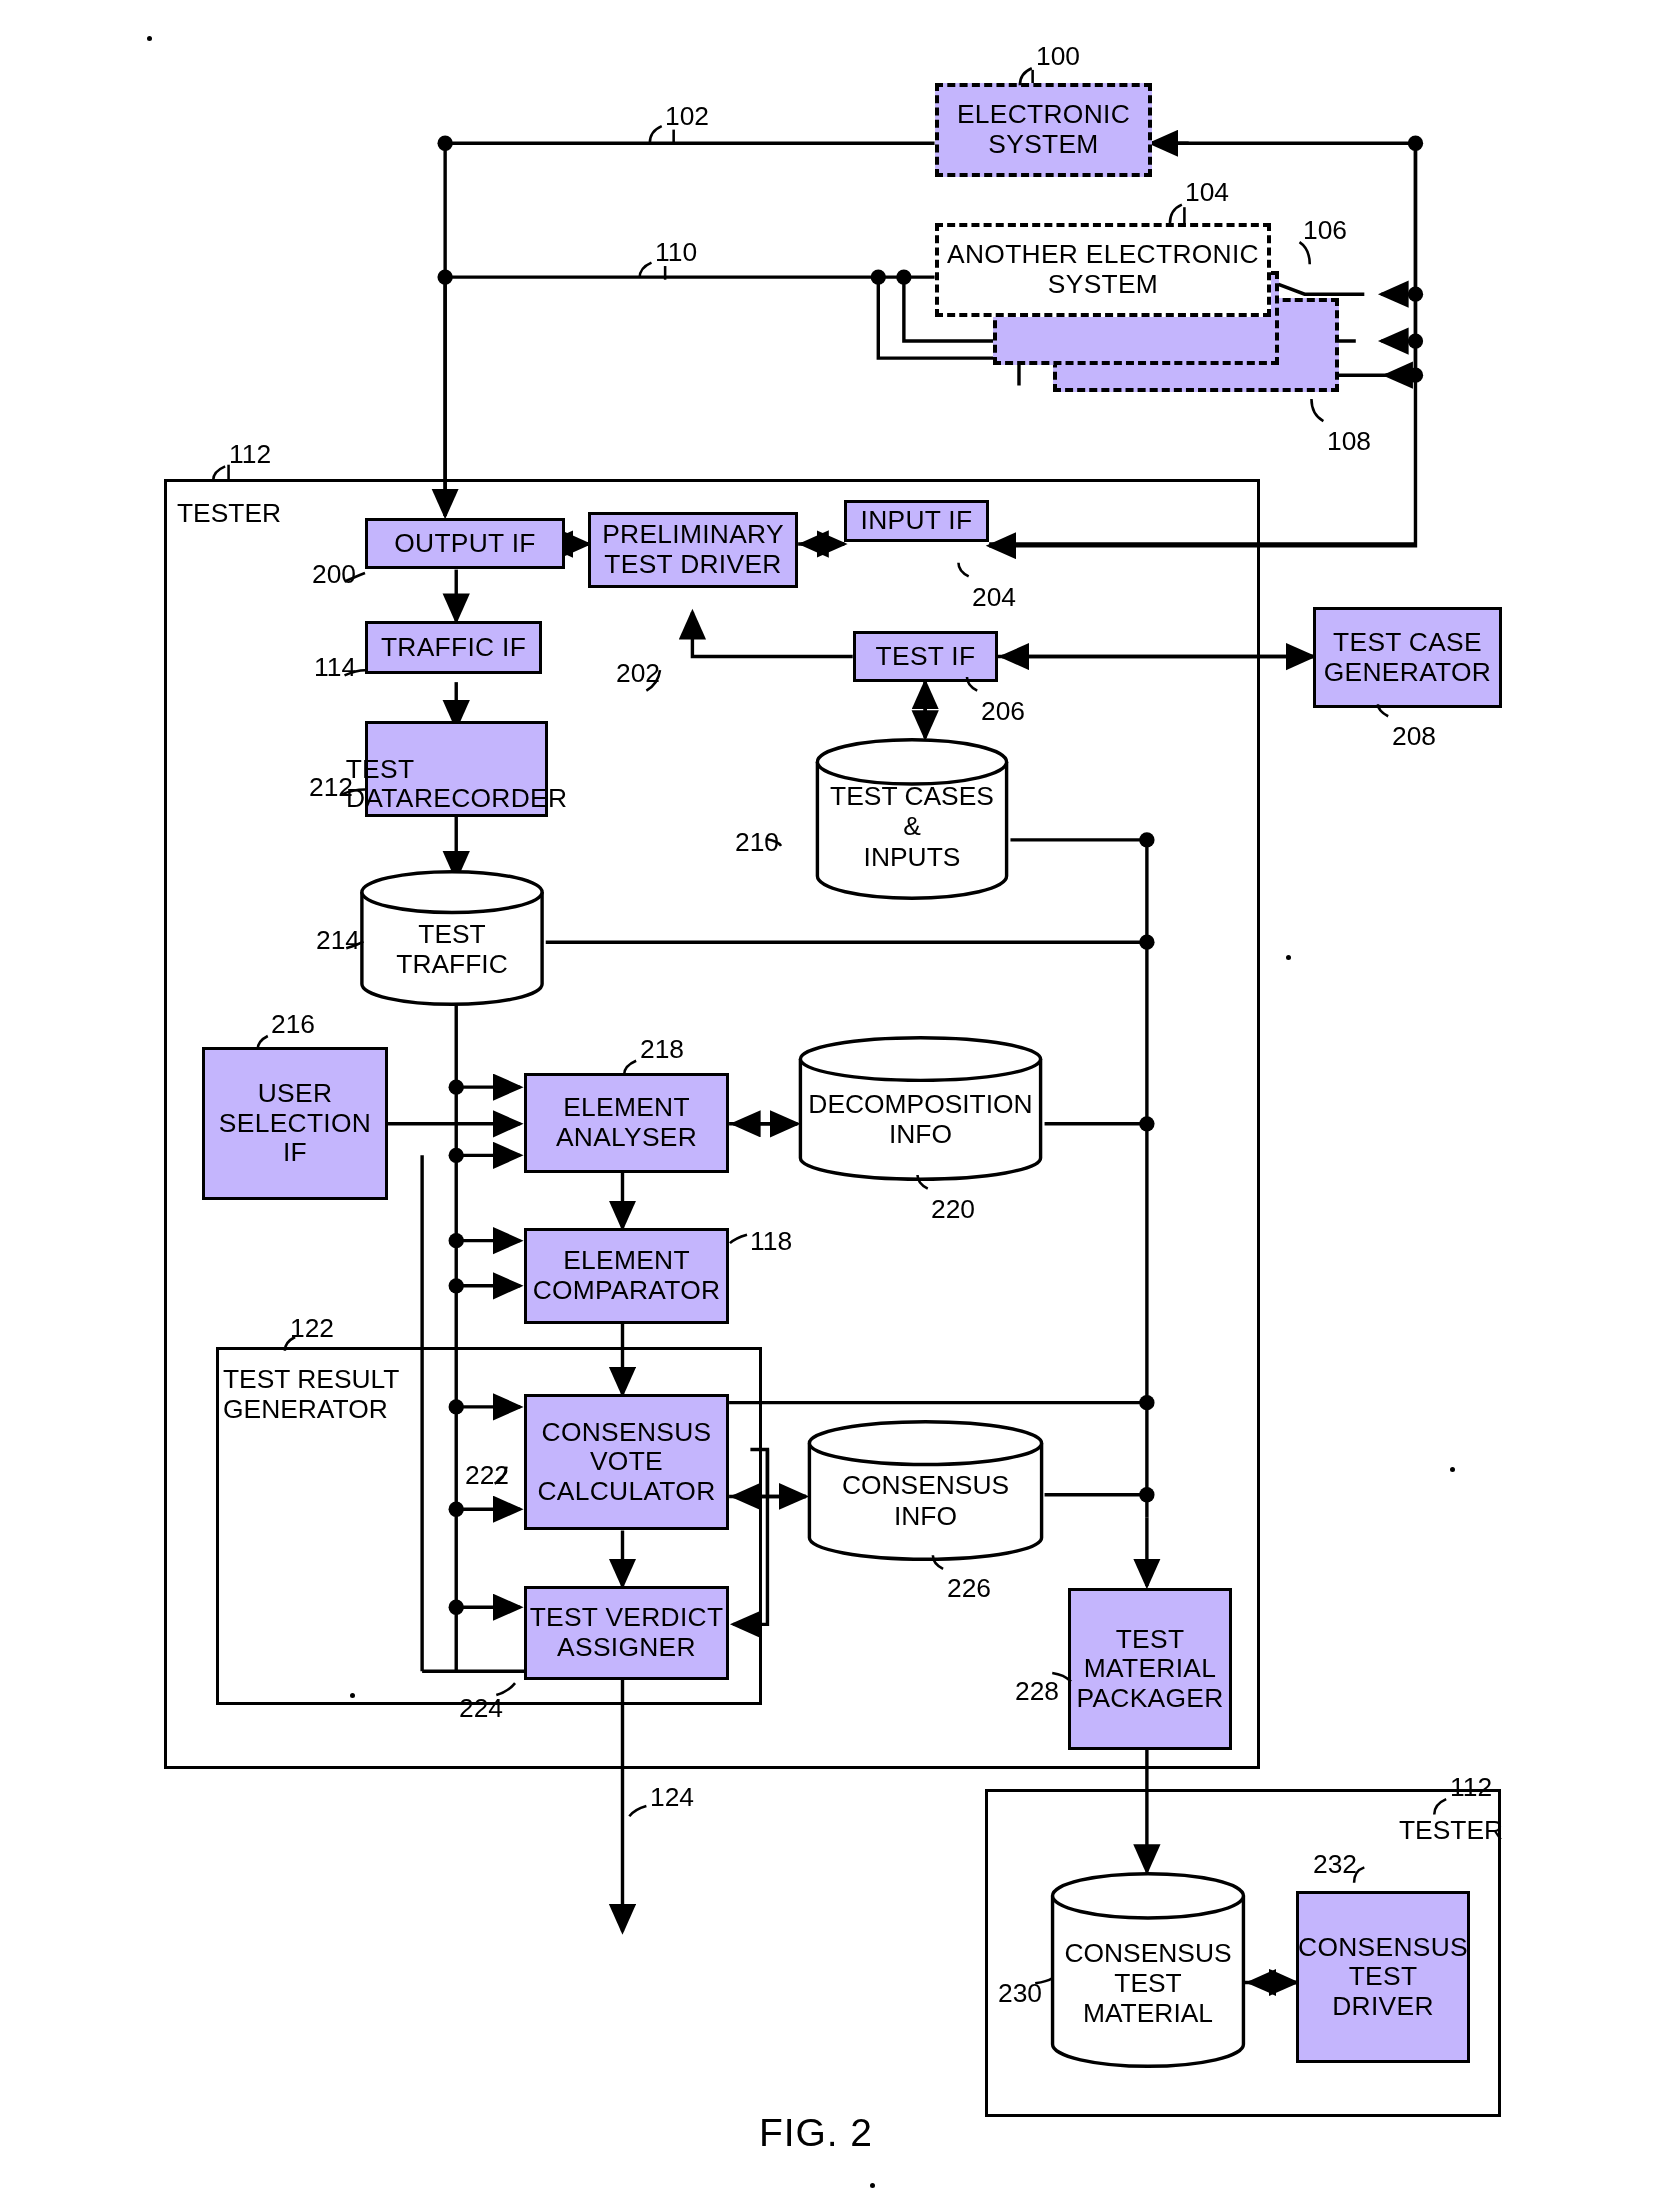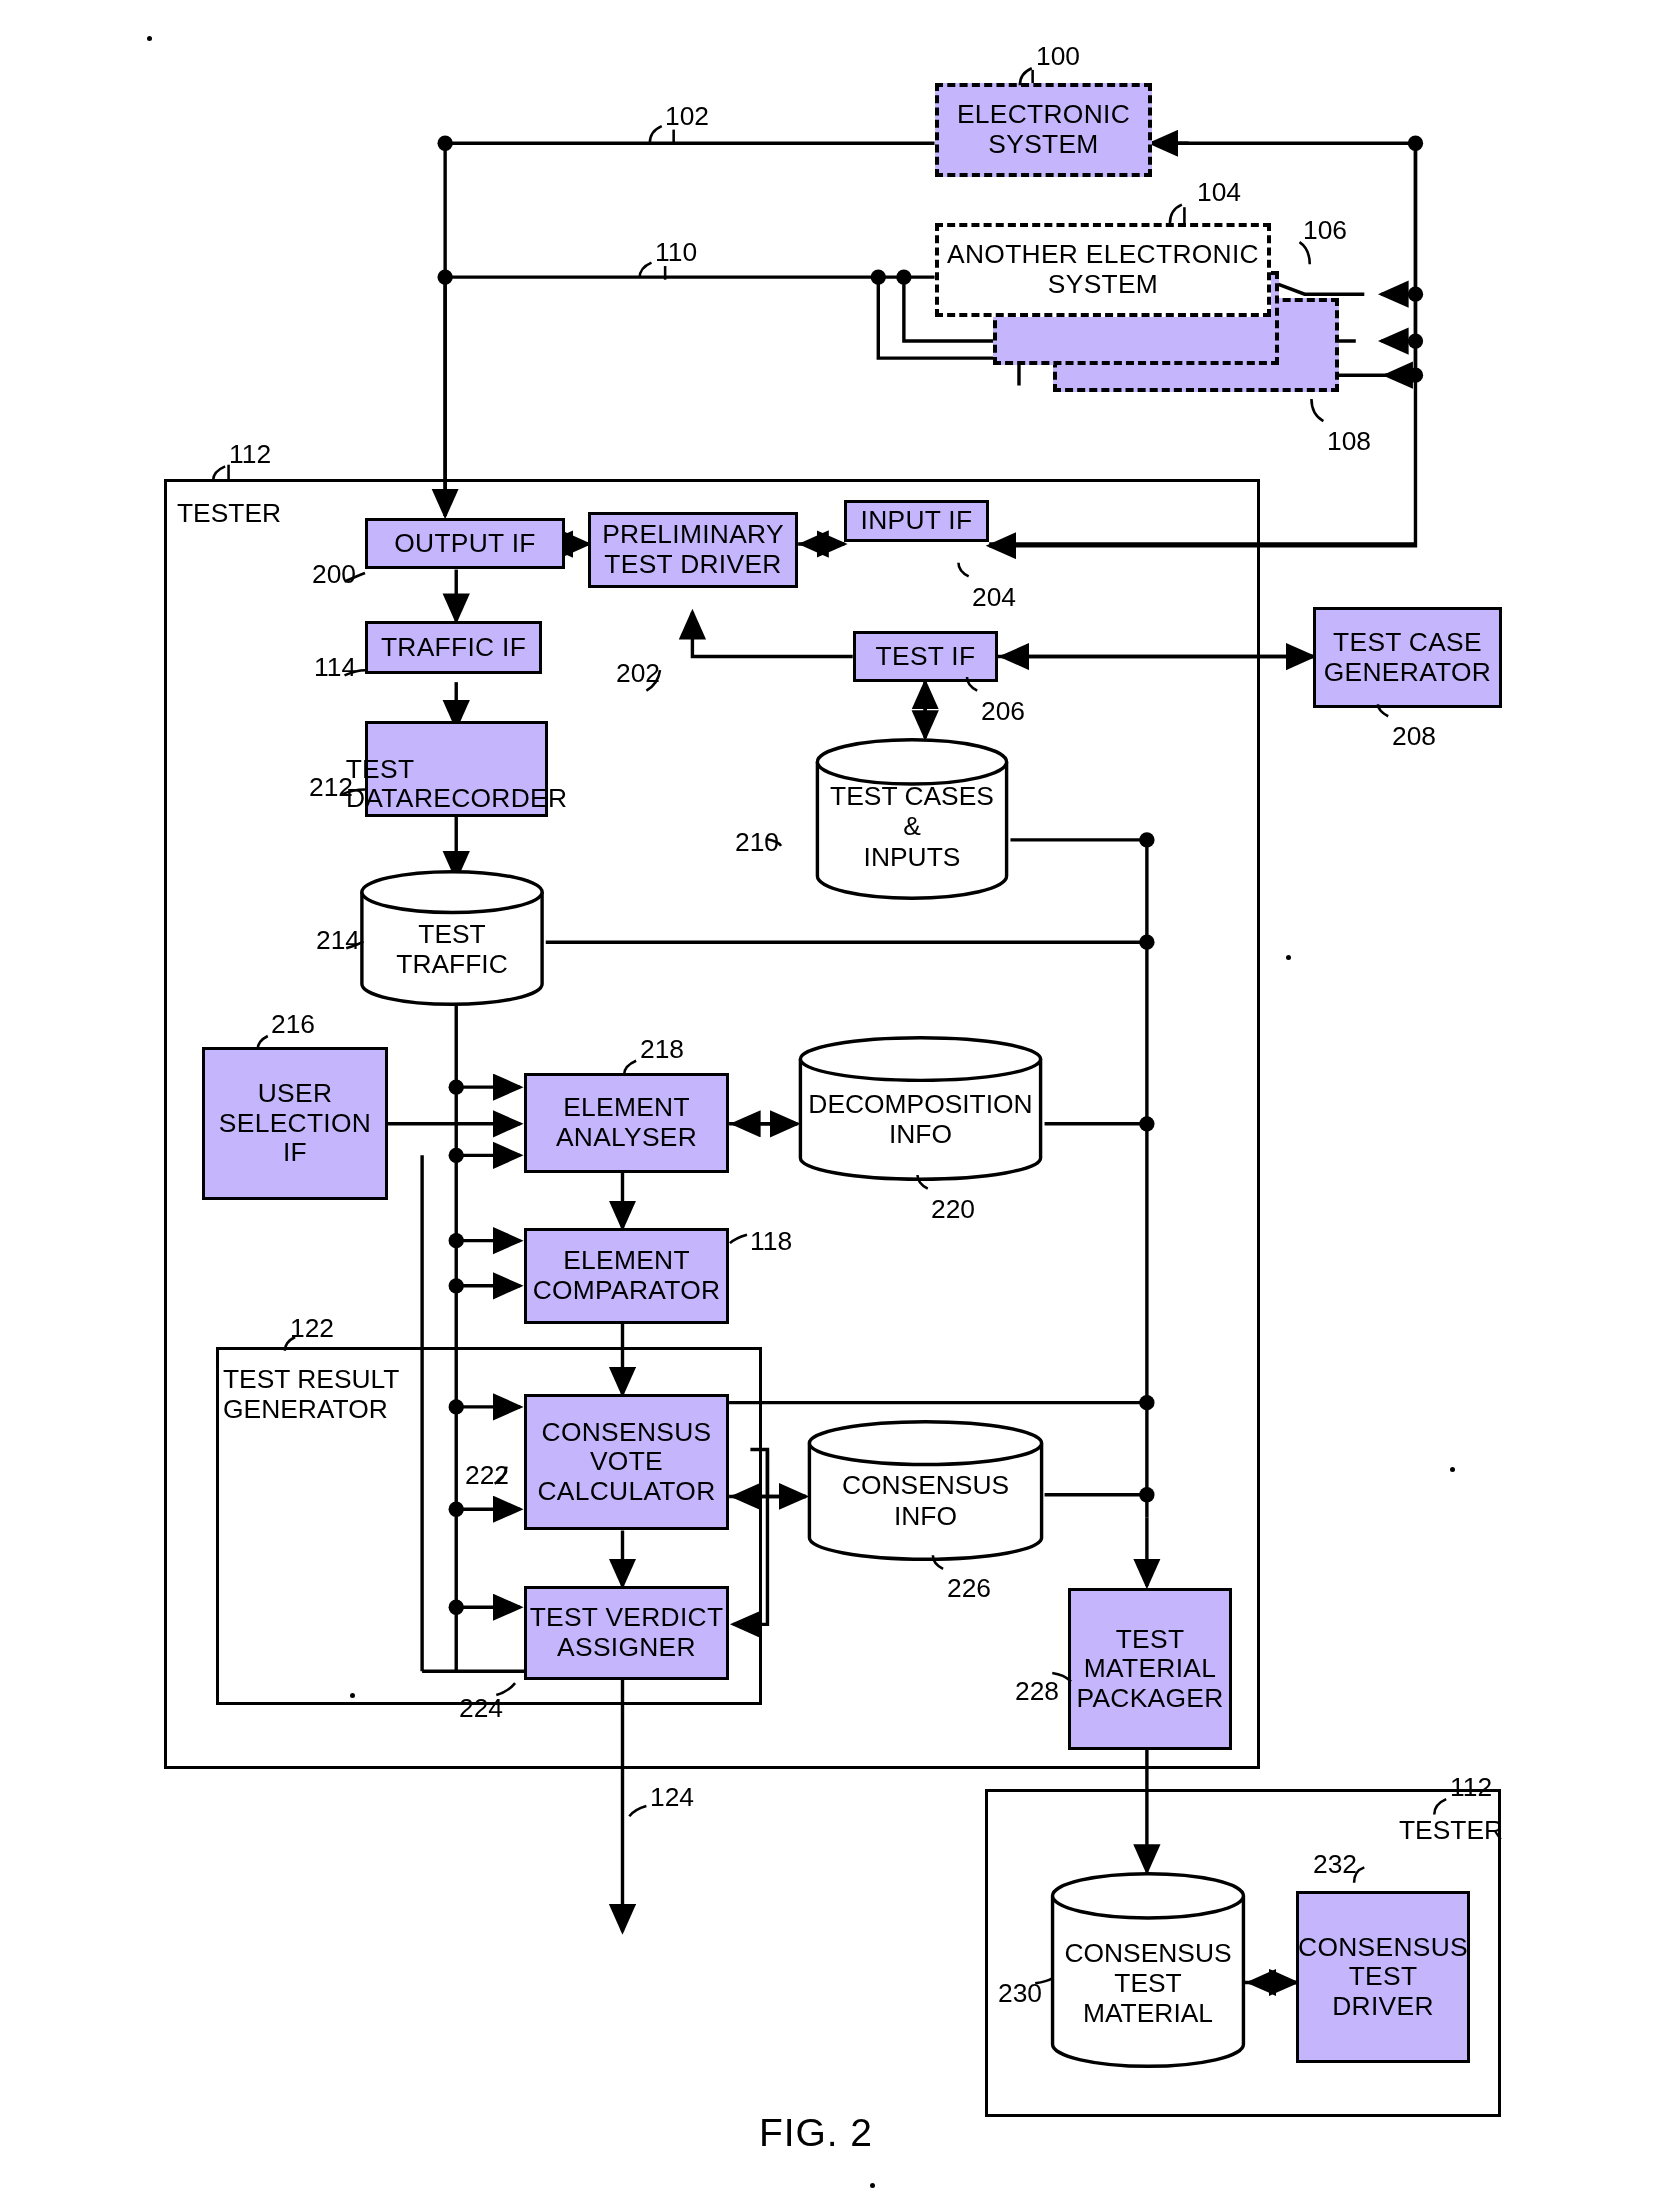--- a/index.html
+++ b/index.html
@@ -301,21 +301,21 @@
 
   <div class="label" style="left:177px;top:498px;"><span>TESTER</span></div>
   <div class="label" style="left:1399px;top:1815px;"><span>TESTER</span></div>
   <div class="label" style="left:223px;top:1364px;line-height:1.15;">
     <div>TEST RESULT</div>
     <div>GENERATOR</div>
   </div>
 
   <div class="ref" style="left:1036px;top:41px;">100</div>
   <div class="ref" style="left:665px;top:101px;">102</div>
-  <div class="ref" style="left:1185px;top:177px;margin-left:12px;">104</div>
+  <div class="ref" style="left:1185px;top:177px;">104</div>
   <div class="ref" style="left:1303px;top:215px;">106</div>
   <div class="ref" style="left:1327px;top:426px;">108</div>
   <div class="ref" style="left:655px;top:237px;">110</div>
   <div class="ref" style="left:229px;top:439px;">112</div>
   <div class="ref" style="left:1450px;top:1772px;">112</div>
   <div class="ref" style="left:314px;top:652px;">114</div>
   <div class="ref" style="left:750px;top:1226px;">118</div>
   <div class="ref" style="left:290px;top:1313px;">122</div>
   <div class="ref" style="left:650px;top:1782px;">124</div>
   <div class="ref" style="left:312px;top:559px;">200</div>

